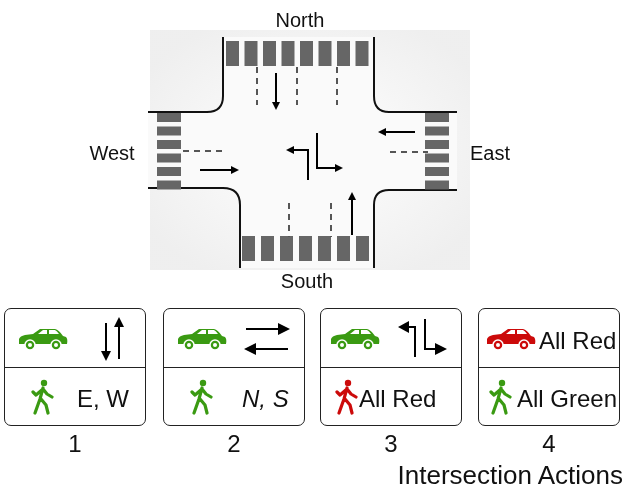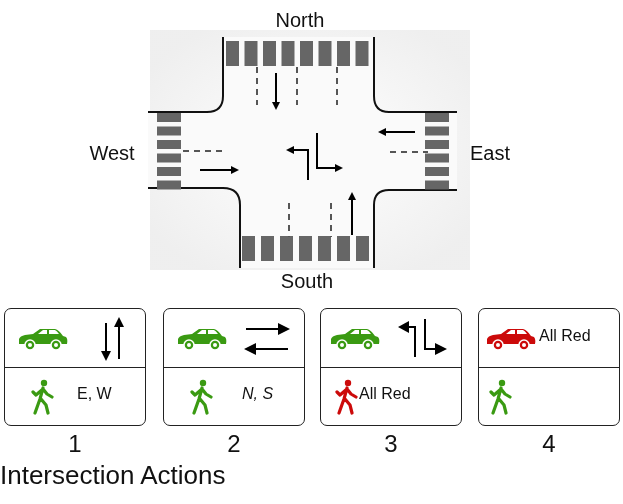--- a/index.html
+++ b/index.html
@@ -6,23 +6,23 @@
   body { width:623px; height:504px; position:relative; overflow:hidden;
          font-family:"Liberation Sans", "DejaVu Sans", sans-serif; color:#111; }
   #diagram { position:absolute; left:0; top:0; }
   .lbl { font-family:"Liberation Sans", "DejaVu Sans", sans-serif; font-size:20px; fill:#111; }
   .card { position:absolute; top:308px; width:142px; height:118px; border:1.5px solid #222;
           border-radius:7px; box-sizing:border-box; background:#fff; }
   .card .top, .card .bot { position:absolute; left:0; right:0; height:50%; }
   .card .top { top:0; border-bottom:1.5px solid #222; }
   .card .bot { bottom:0; }
   .card svg { position:absolute; }
-  .ctext { position:absolute; font-size:16px; color:#111; white-space:nowrap; }
+  .ctext { position:absolute; font-size:24px; color:#111; white-space:nowrap; }
   .num { position:absolute; top:430px; width:142px; text-align:center; font-size:24px; color:#111; }
-  .caption { position:absolute; top:460px; left:0; width:623px; text-align:left; font-size:26px; color:#111; }
+  .caption { position:absolute; top:460px; left:0; width:623px; text-align:right; font-size:26px; color:#111; }
 </style>
 </head>
 <body>
 
 <svg id="diagram" width="623" height="300" viewBox="0 0 623 300">
   <defs>
     <radialGradient id="shade" cx="50%" cy="50%" r="60%">
       <stop offset="0%" stop-color="#ffffff"></stop>
       <stop offset="100%" stop-color="#e4e4e4"></stop>
     </radialGradient>
@@ -189,17 +189,18 @@
         <circle cx="39" cy="18" r="5" fill="#cc0a0a" stroke="#fff" stroke-width="1.5"></circle>
         <circle cx="39" cy="18" r="2" fill="#fff"></circle>
       </svg>
     <span class="ctext" style="left:60px;top:18px">All Red</span>
   </div>
   <div class="bot">
     <svg class="ped" style="left:10px;top:12px" width="24" height="36" viewBox="0 0 24 36">
         <circle cx="13" cy="4" r="3.2" fill="#3a9a12"></circle>
         <path d="M12,9 L9,20 L4,34 M10,20 L15,26 L17,34 M12,10 L5,16 L2,13 M12,10 L16,15 L21,18" fill="none" stroke="#3a9a12" stroke-width="3.2" stroke-linecap="round" stroke-linejoin="round"></path>
       </svg>
+    <span class="ctext" style="left:38px;top:18px">All Green</span>
   </div>
 </div>
 <div class="num" style="left:478px;">4</div>
 
 <div class="caption">Intersection Actions</div>
 
 </body></html>

